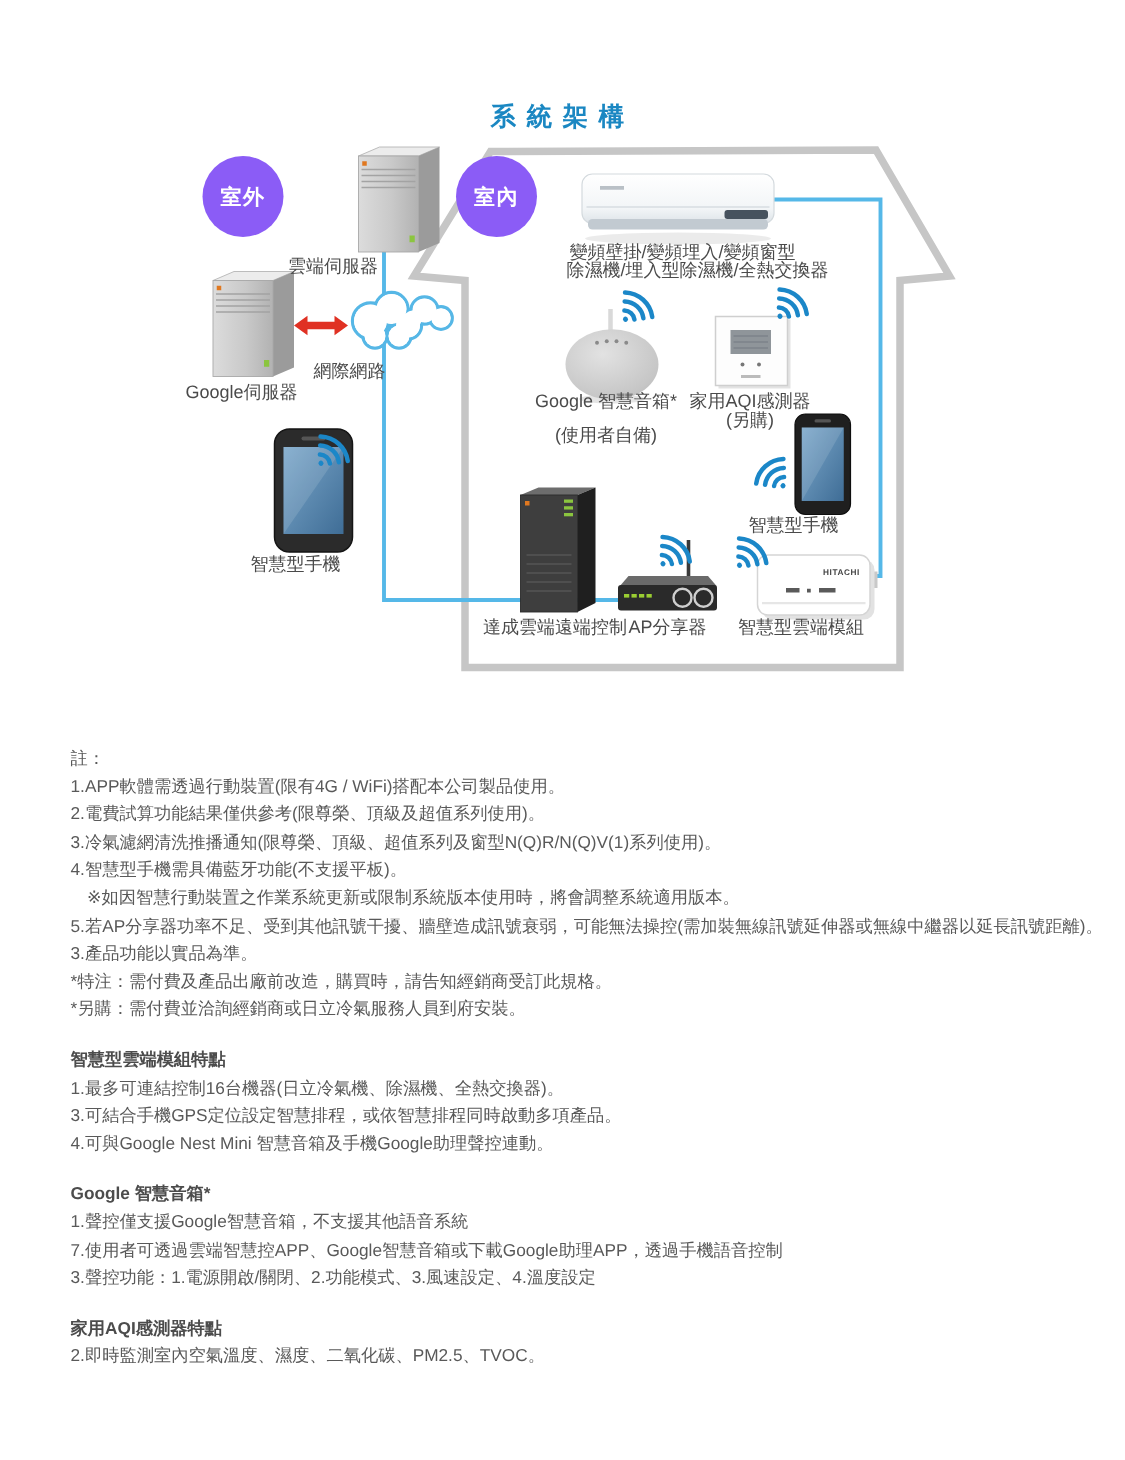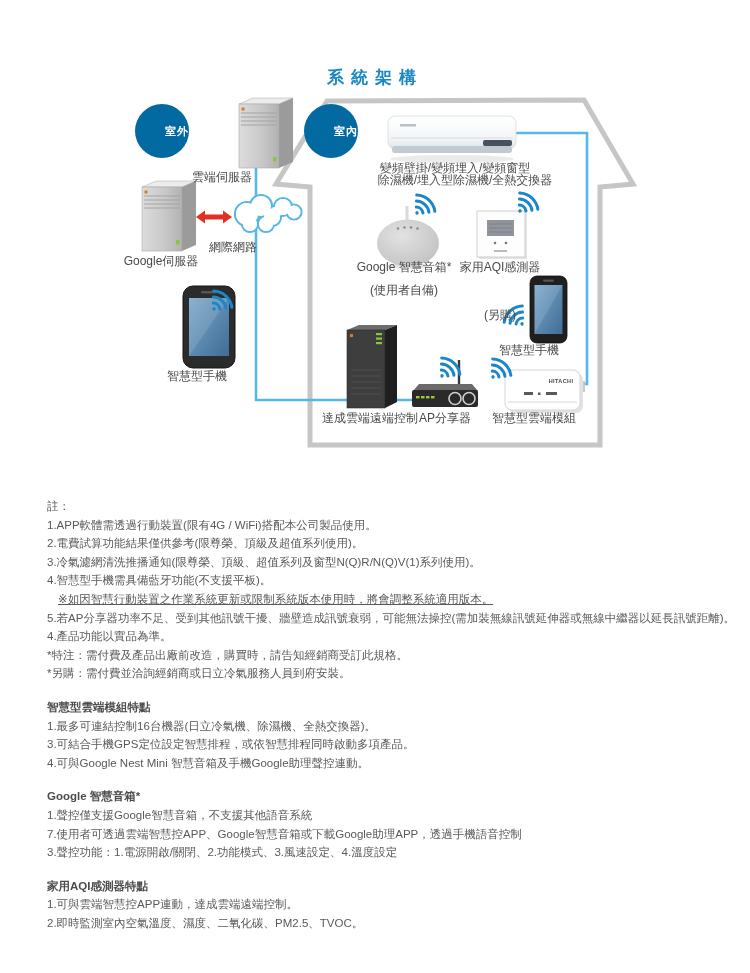--- a/index.html
+++ b/index.html
@@ -2,31 +2,31 @@
 <html><head>
 <meta charset="utf-8">
 <style>
   html,body{margin:0;padding:0;background:#fff;}
   .page{position:relative;width:750px;height:973px;background:#fff;overflow:hidden;
         font-family:"Liberation Sans","DejaVu Sans",sans-serif;}
   .stage{position:absolute;left:0;top:0;width:750px;height:470px;}
   .stage svg{position:absolute;left:0;top:0;}
   .diagram-title{position:absolute;left:0;top:66px;width:750px;text-align:center;
         font-size:17px;font-weight:bold;letter-spacing:7px;color:#1a87c2;}
-  .badge{position:absolute;width:54px;height:54px;border-radius:50%;background:#0369a1;
-        color:#fff;font-size:11px;font-weight:bold;line-height:54px;text-align:right;
+  .badge{position:absolute;width:54px;height:54px;border-radius:50%;background:#8b5cf6;
+        color:#fff;font-size:14px;font-weight:bold;line-height:54px;text-align:center;
         letter-spacing:1px;}
   .badge.outdoor{left:135px;top:104px;}
   .badge.indoor{left:304px;top:104px;}
   .lbl{position:absolute;transform:translateX(-50%);font-size:12px;color:#4a4a4a;
         white-space:nowrap;text-align:center;line-height:12px;}
   
   .text-area{position:absolute;left:47px;top:497px;width:690px;}
   .row{font-size:11.5px;line-height:18.6px;color:#595959;}
-  .row.hanging{padding-left:11px;text-decoration:underline;}
+  .row.hanging{padding-left:11px;}
   .sec-h{font-size:11.5px;line-height:18.6px;font-weight:bold;color:#4c4c4c;margin-top:15px;}
 </style>
 </head>
 <body>
 
 <div class="page">
   <div class="stage">
 
     <svg width="750" height="470" viewBox="0 0 750 470">
       <defs>
@@ -188,54 +188,53 @@
 
     <div class="lbl" style="left:222px;top:171px;">雲端伺服器</div>
     <div class="lbl" style="left:161px;top:255px;">Google伺服器</div>
     <div class="lbl" style="left:233px;top:241px;">網際網路</div>
     <div class="lbl" style="left:197px;top:370px;">智慧型手機</div>
     <div class="lbl" style="left:455px;top:162px;">變頻壁掛/變頻埋入/變頻窗型</div>
     <div class="lbl" style="left:455px;top:174px;padding-left:20px;">除濕機/埋入型除濕機/全熱交換器</div>
     <div class="lbl" style="left:404px;top:261px;">Google 智慧音箱*</div>
     <div class="lbl" style="left:404px;top:284px;">(使用者自備)</div>
     <div class="lbl" style="left:500px;top:261px;">家用AQI感測器</div>
-    <div class="lbl" style="left:500px;top:274px;margin-top:35px;">(另購)</div>
+    <div class="lbl" style="left:500px;top:274px;">(另購)</div>
     <div class="lbl" style="left:529px;top:344px;">智慧型手機</div>
     <div class="lbl" style="left:370px;top:412px;">達成雲端遠端控制</div>
     <div class="lbl" style="left:445px;top:412px;">AP分享器</div>
     <div class="lbl" style="left:534px;top:412px;">智慧型雲端模組</div>
   </div>
 
   <div class="text-area">
     <div class="row">註：</div>
     <div>
         <div class="row">1.APP軟體需透過行動裝置(限有4G / WiFi)搭配本公司製品使用。</div>
         <div class="row">2.電費試算功能結果僅供參考(限尊榮、頂級及超值系列使用)。</div>
         <div class="row">3.冷氣濾網清洗推播通知(限尊榮、頂級、超值系列及窗型N(Q)R/N(Q)V(1)系列使用)。</div>
         <div class="row">4.智慧型手機需具備藍牙功能(不支援平板)。</div>
         <div class="row hanging">※如因智慧行動裝置之作業系統更新或限制系統版本使用時，將會調整系統適用版本。</div>
         <div class="row">5.若AP分享器功率不足、受到其他訊號干擾、牆壁造成訊號衰弱，可能無法操控(需加裝無線訊號延伸器或無線中繼器以延長訊號距離)。</div>
-        <div class="row">4.產品功能以實品為準。</div>
+        <div class="row">3.產品功能以實品為準。</div>
         <div class="row">*特注：需付費及產品出廠前改造，購買時，請告知經銷商受訂此規格。</div>
         <div class="row">*另購：需付費並洽詢經銷商或日立冷氣服務人員到府安裝。</div>
       </div>
 
     <div class="sec-h">智慧型雲端模組特點</div>
     <div>
         <div class="row">1.最多可連結控制16台機器(日立冷氣機、除濕機、全熱交換器)。</div>
         <div class="row">3.可結合手機GPS定位設定智慧排程，或依智慧排程同時啟動多項產品。</div>
         <div class="row">4.可與Google Nest Mini 智慧音箱及手機Google助理聲控連動。</div>
       </div>
 
     <div class="sec-h">Google 智慧音箱*</div>
     <div>
         <div class="row">1.聲控僅支援Google智慧音箱，不支援其他語音系統</div>
         <div class="row">7.使用者可透過雲端智慧控APP、Google智慧音箱或下載Google助理APP，透過手機語音控制</div>
         <div class="row">3.聲控功能：1.電源開啟/關閉、2.功能模式、3.風速設定、4.溫度設定</div>
       </div>
 
     <div class="sec-h">家用AQI感測器特點</div>
     <div>
-        <div class="row">1.可與雲端智慧控APP連動，達成雲端遠端控制。</div>
         <div class="row">2.即時監測室內空氣溫度、濕度、二氧化碳、PM2.5、TVOC。</div>
       </div>
   </div>
 </div>
 
 </body></html>

